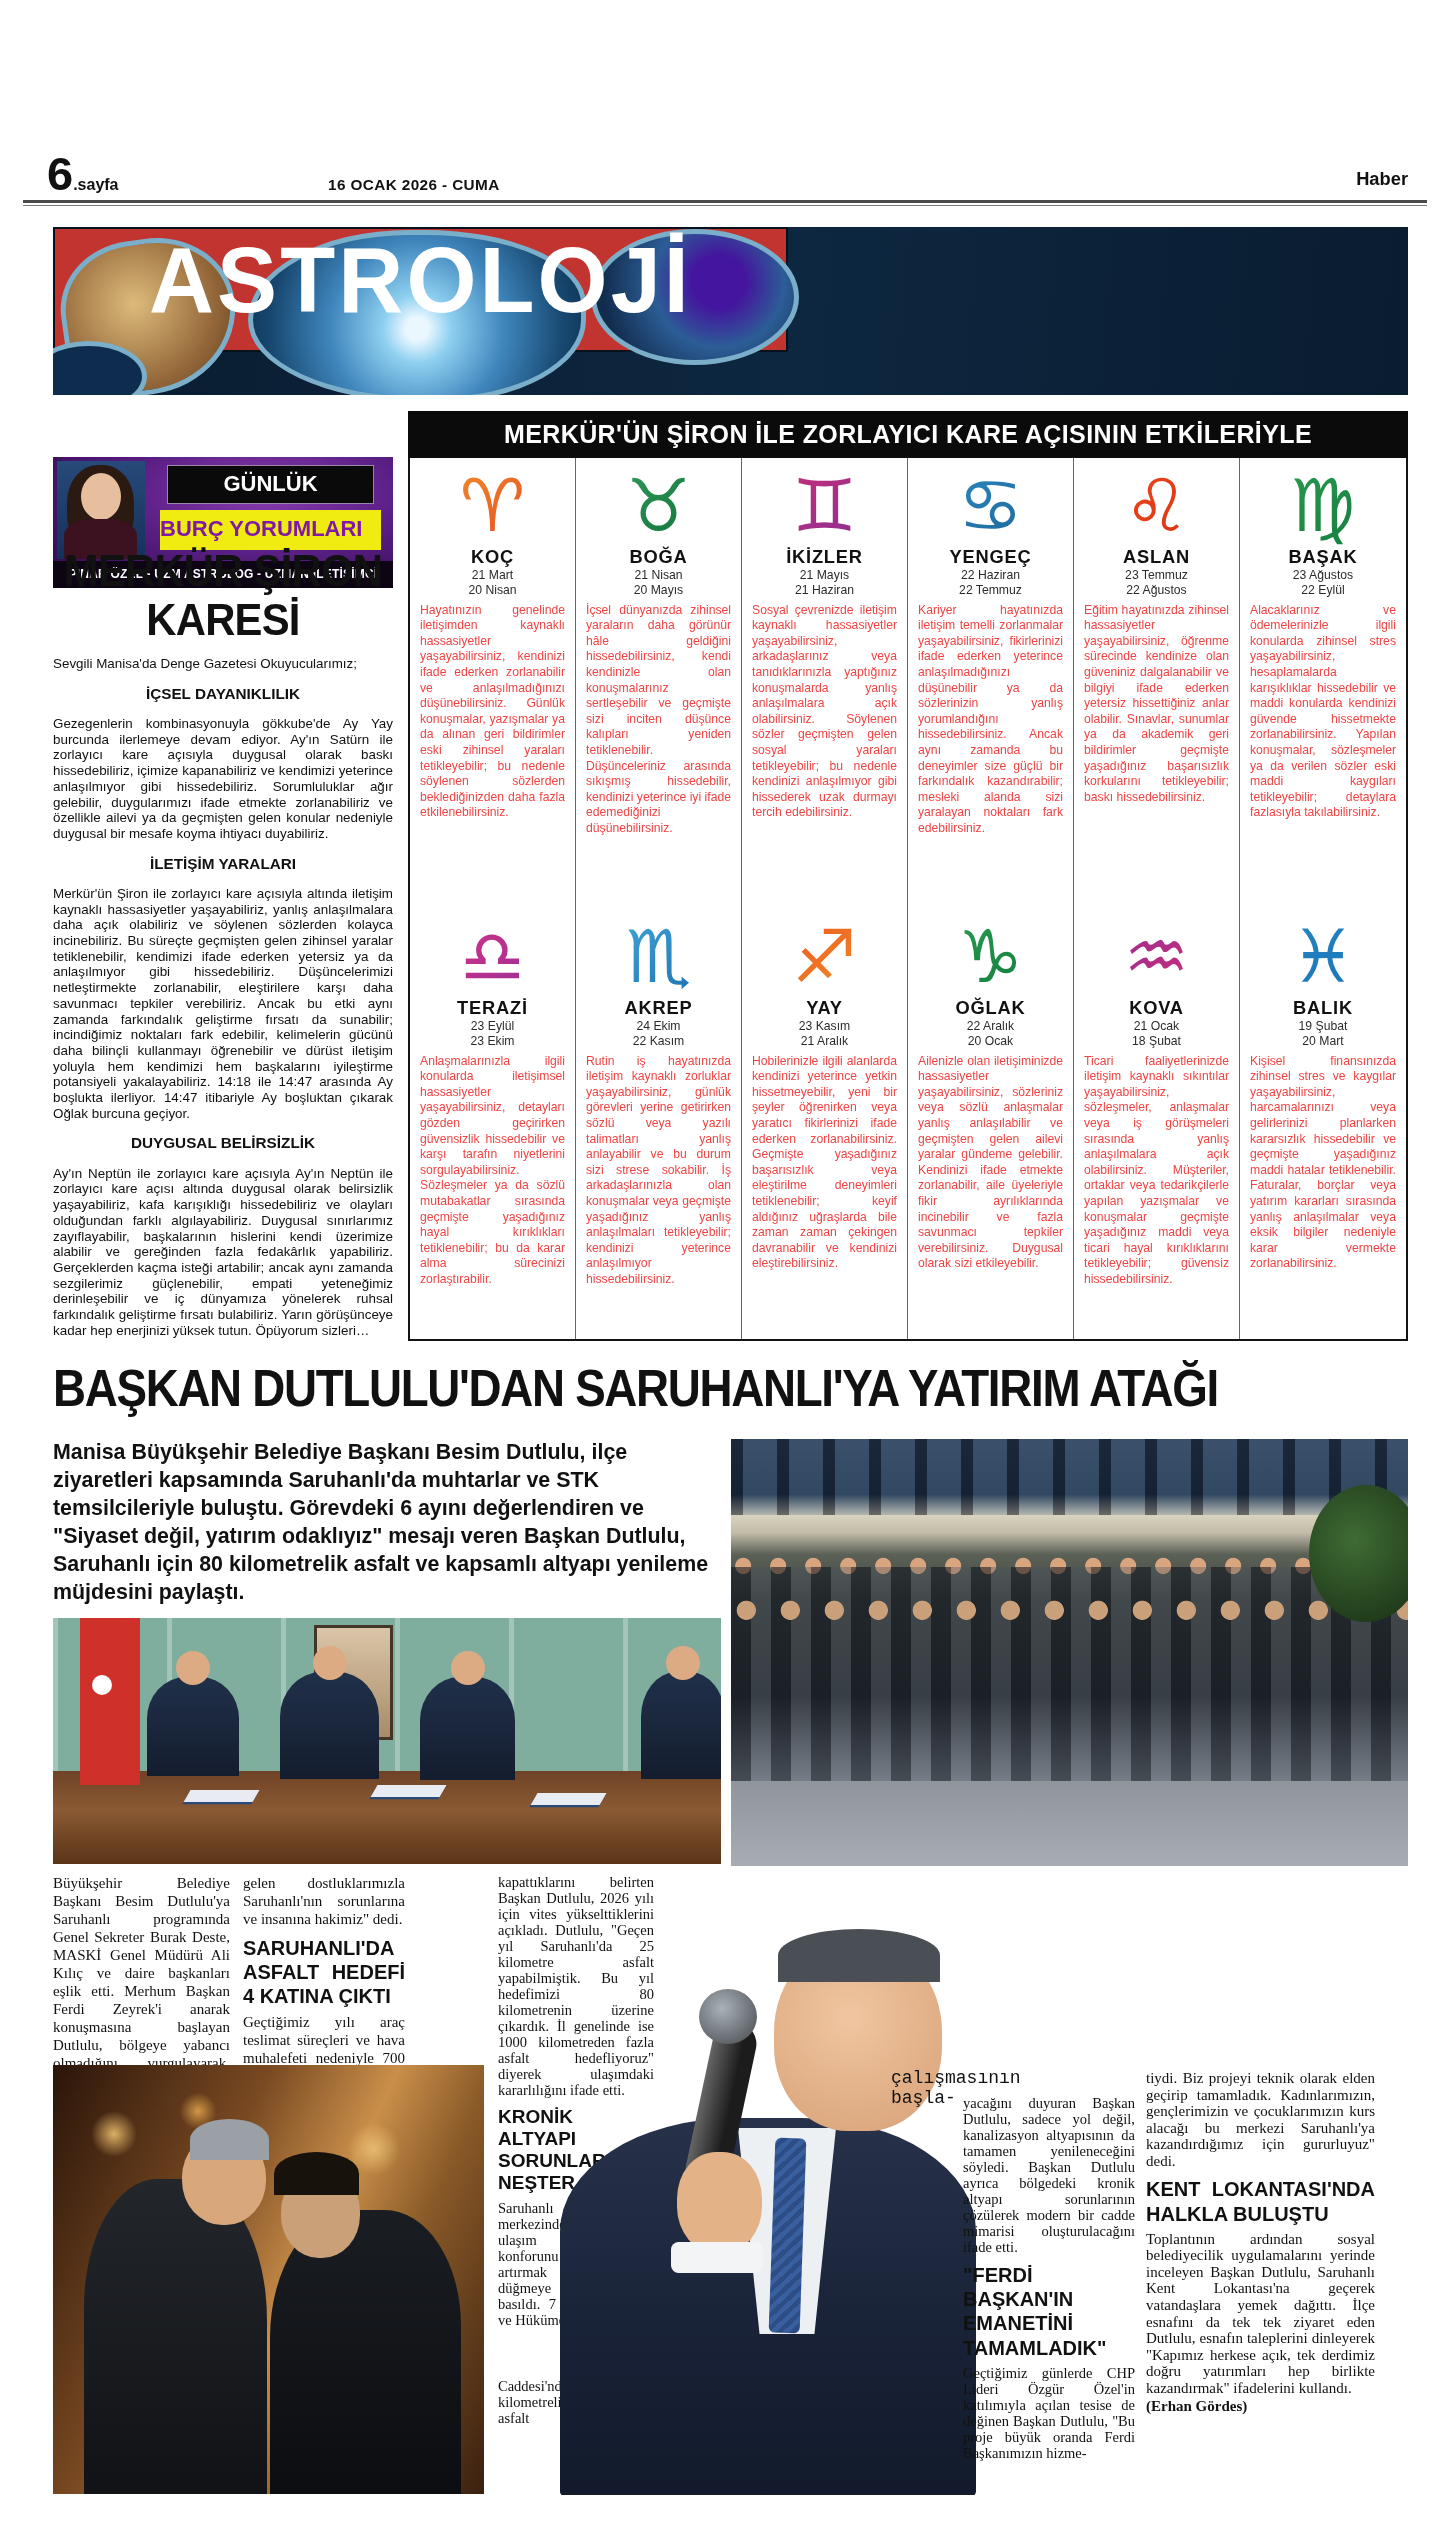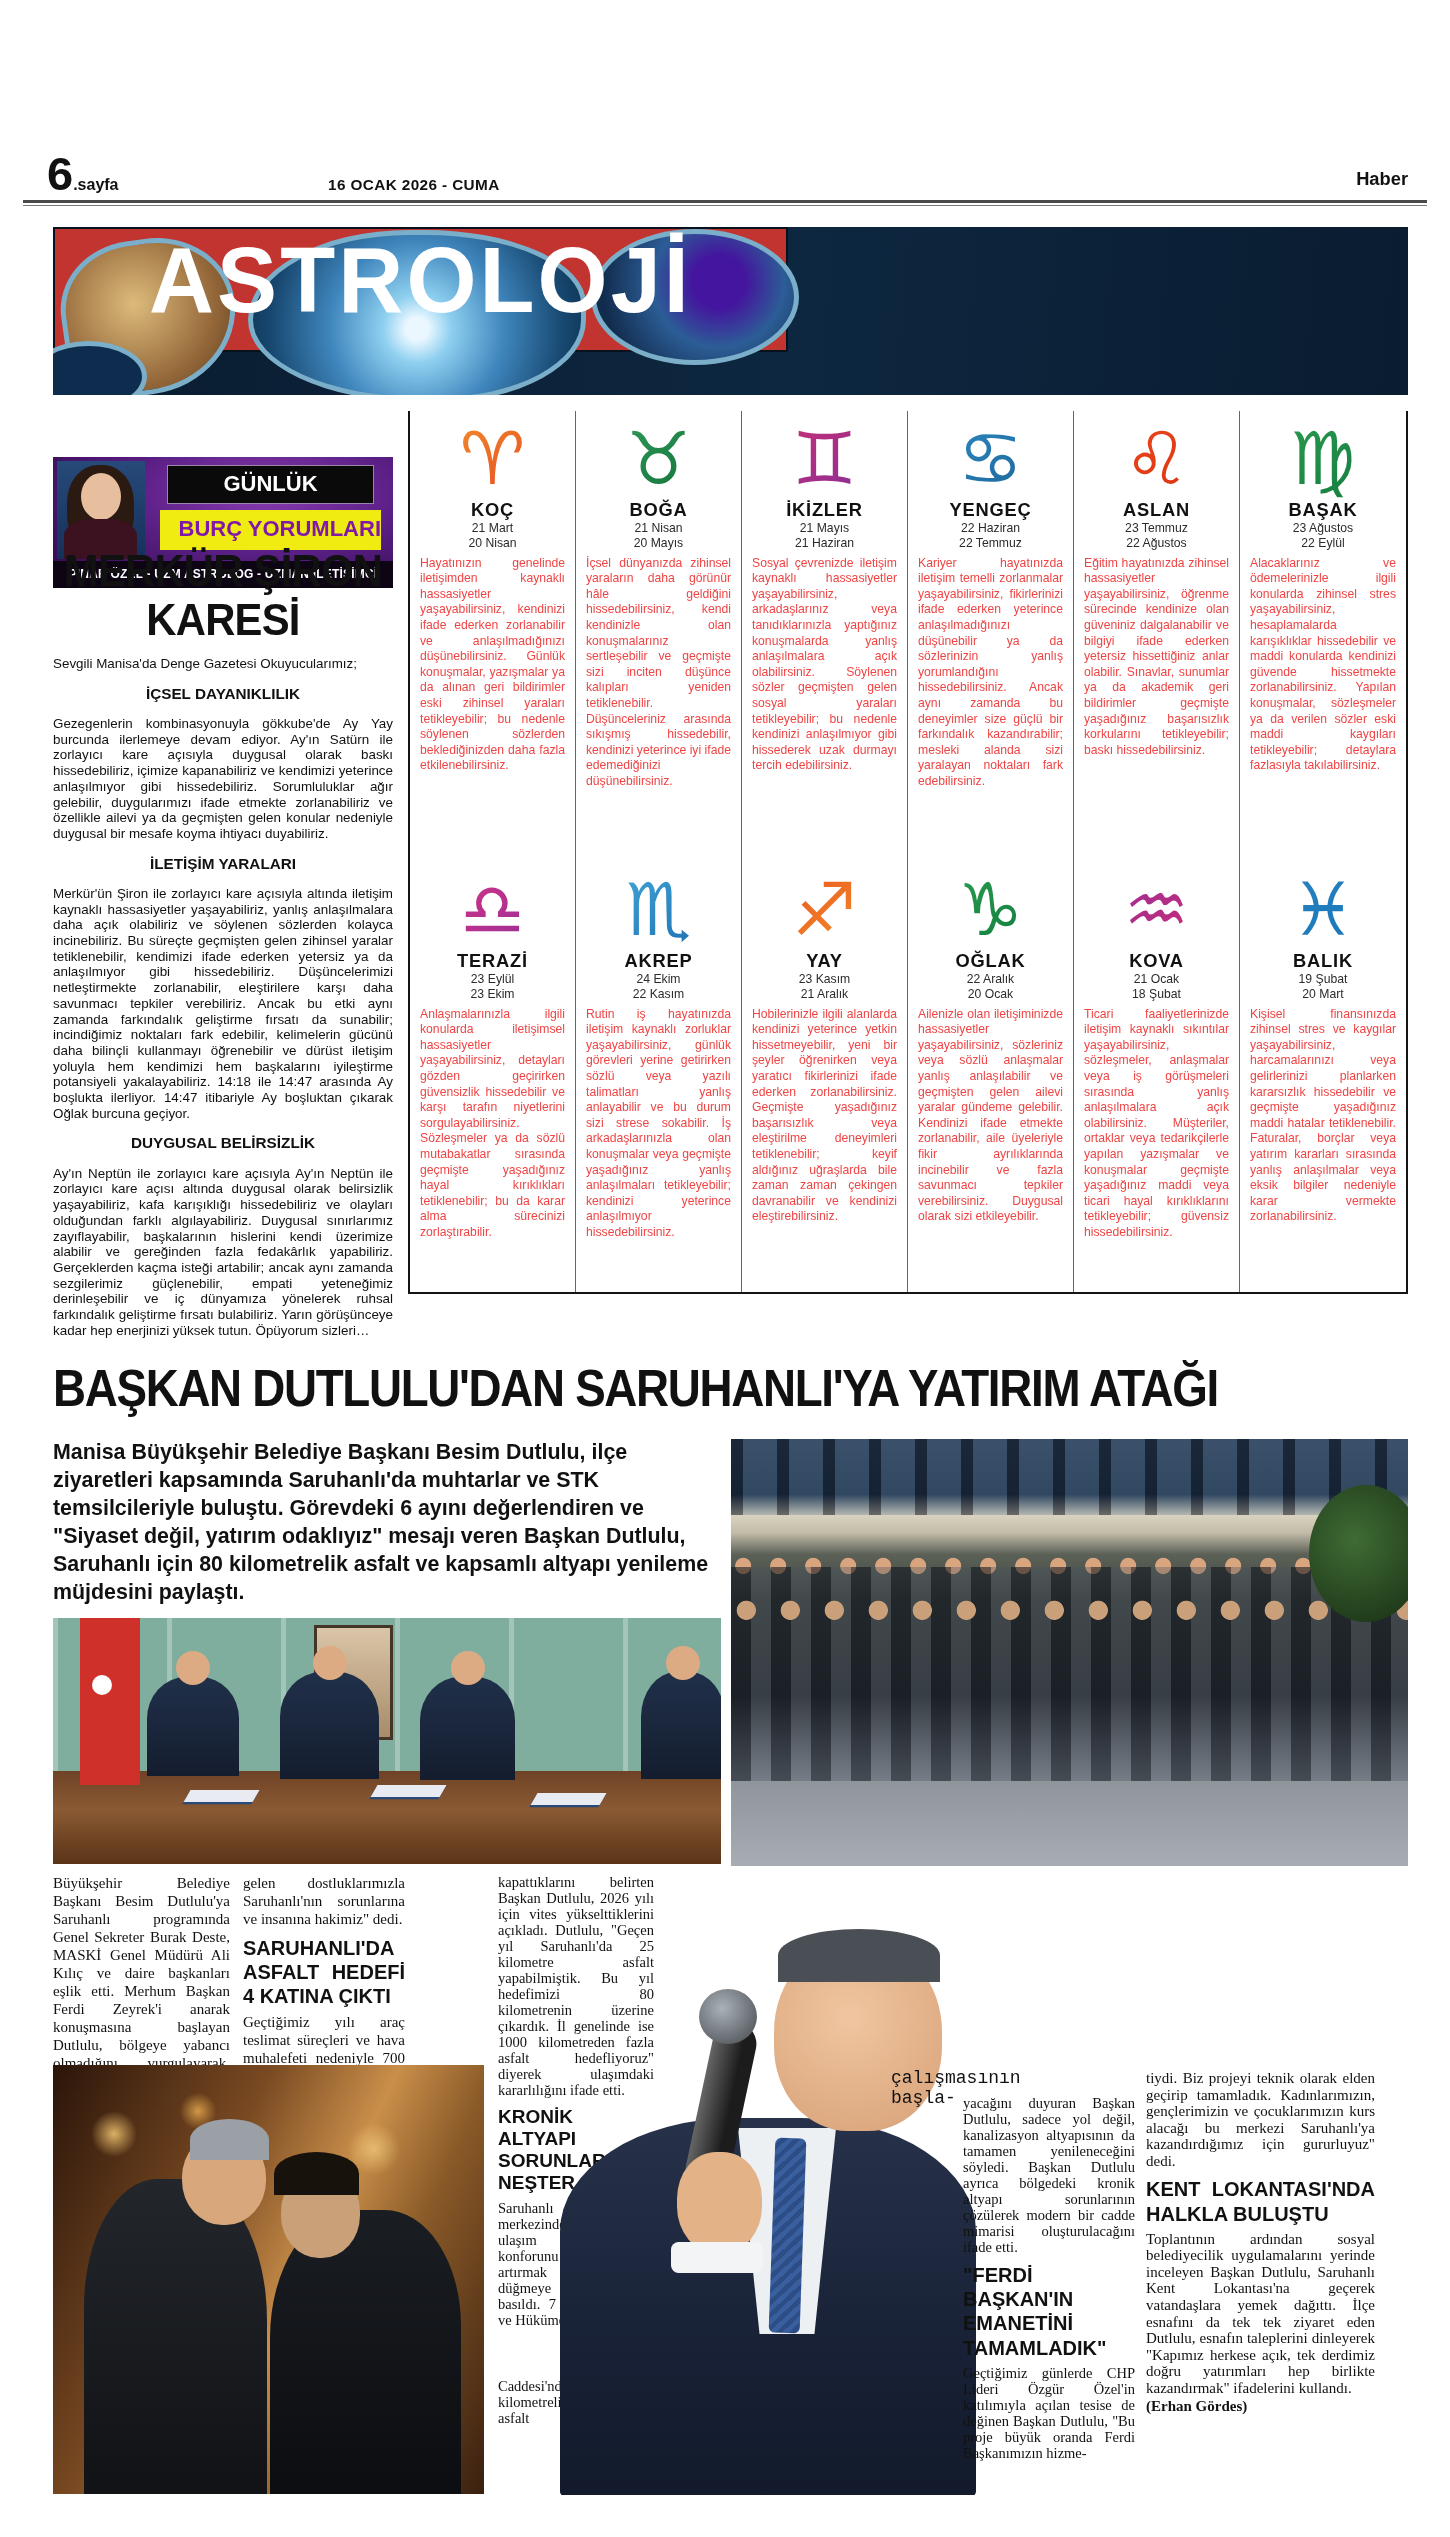--- a/index.html
+++ b/index.html
@@ -23,21 +23,21 @@
   .astro-box{left:626px;top:24.4px;width:731px;height:121px;background:#c23430;border:2.3px solid #07121f;display:flex;align-items:flex-start;justify-content:center;}
   .astro-box span{font-size:90px;font-weight:900;color:#fff;letter-spacing:3.1px;transform:scaleY(1.04);}
 
   
   .promo{left:53px;top:411px;width:340px;height:131px;background:radial-gradient(ellipse at 62% 28%,#8a3bb0 0%,#5a1f85 45%,#2a0845 100%);overflow:hidden;margin-top:46px;}
   .promo-photo{position:absolute;left:3.8px;top:3.8px;width:88px;height:98px;background:linear-gradient(180deg,#274a7a,#16305a);overflow:hidden;}
   .promo-hair{position:absolute;left:10.7px;top:4.6px;width:67px;height:84px;border-radius:45% 45% 40% 40%;background:#2a1a12;}
   .promo-face{position:absolute;left:24.4px;top:12.2px;width:40px;height:47px;border-radius:50%;background:#e8bf9e;}
   .promo-body{position:absolute;left:7.6px;top:58px;width:73px;height:40px;border-radius:40% 40% 0 0;background:#3c1120;}
   .gunluk{position:absolute;left:114px;top:7.6px;width:205px;height:37px;background:#0a0a0a;border:1.5px solid #9a86a8;color:#fff;font-size:22px;font-weight:800;text-align:center;line-height:35px;}
-  .burc{position:absolute;left:107px;top:53px;width:221px;height:40px;background:#f0ec12;color:#8018a8;font-size:22px;font-weight:900;text-align:right;line-height:38px;}
+  .burc{position:absolute;left:107px;top:53px;width:221px;height:40px;background:#f0ec12;color:#8018a8;font-size:22px;font-weight:900;text-align:left;line-height:38px;}
   .promo-byline{position:absolute;left:0;bottom:0;width:100%;height:27.5px;background:#0d0414;color:#fff;font-size:12px;font-weight:700;text-align:center;line-height:27.5px;letter-spacing:0.2px;}
 
   
   .lhead{left:53px;top:546px;width:340px;text-align:center;font-size:44px;line-height:49px;font-weight:900;letter-spacing:-0.8px;transform:scaleX(.95);}
   .larticle{left:53px;top:656px;width:340px;font-size:13.4px;line-height:15.7px;text-align:justify;}
   .larticle .intro{text-align:left;}
   .larticle h4{margin:13px 0;font-size:15.3px;line-height:18.3px;text-align:center;font-weight:700;}
   .larticle p{margin:0;}
 
   
@@ -144,20 +144,21 @@
     <p class="intro">Sevgili Manisa'da Denge Gazetesi Okuyucularımız;</p>
     <h4>İÇSEL DAYANIKLILIK</h4>
     <p>Gezegenlerin kombinasyonuyla gökkube'de Ay Yay burcunda ilerlemeye devam ediyor. Ay'ın Satürn ile zorlayıcı kare açısıyla duygusal olarak baskı hissedebiliriz, içimize kapanabiliriz ve kendimizi yeterince anlaşılmıyor gibi hissedebiliriz. Sorumluluklar ağır gelebilir, duygularımızı ifade etmekte zorlanabiliriz ve özellikle ailevi ya da geçmişten gelen konular nedeniyle duygusal bir mesafe koyma ihtiyacı duyabiliriz.</p>
     <h4>İLETİŞİM YARALARI</h4>
     <p>Merkür'ün Şiron ile zorlayıcı kare açısıyla altında iletişim kaynaklı hassasiyetler yaşayabiliriz, yanlış anlaşılmalara daha açık olabiliriz ve söylenen sözlerden kolayca incinebiliriz. Bu süreçte geçmişten gelen zihinsel yaralar tetiklenebilir, kendimizi ifade ederken yetersiz ya da anlaşılmıyor gibi hissedebiliriz. Düşüncelerimizi netleştirmekte zorlanabilir, eleştirilere karşı daha savunmacı tepkiler verebiliriz. Ancak bu etki aynı zamanda farkındalık geliştirme fırsatı da sunabilir; incindiğimiz noktaları fark edebilir, kelimelerin gücünü daha bilinçli kullanmayı öğrenebilir ve dürüst iletişim yoluyla hem kendimizi hem başkalarını iyileştirme potansiyeli yakalayabiliriz. 14:18 ile 14:47 arasında Ay boşlukta ilerliyor. 14:47 itibariyle Ay boşluktan çıkarak Oğlak burcuna geçiyor.</p>
     <h4>DUYGUSAL BELİRSİZLİK</h4>
     <p>Ay'ın Neptün ile zorlayıcı kare açısıyla Ay'ın Neptün ile zorlayıcı kare açısı altında duygusal olarak belirsizlik yaşayabiliriz, kafa karışıklığı hissedebiliriz ve olayları olduğundan farklı algılayabiliriz. Duygusal sınırlarımız zayıflayabilir, başkalarının hislerini kendi üzerimize alabilir ve gereğinden fazla fedakârlık yapabiliriz. Gerçeklerden kaçma isteği artabilir; ancak aynı zamanda sezgilerimiz güçlenebilir, empati yeteneğimiz derinleşebilir ve iç dünyamıza yönelerek ruhsal farkındalık geliştirme fırsatı bulabiliriz. Yarın görüşünceye kadar hep enerjinizi yüksek tutun. Öpüyorum sizleri…</p>
   </div>
 
   <div class="abs zbox">
+    <div class="zbar">MERKÜR'ÜN ŞİRON İLE ZORLAYICI KARE AÇISININ ETKİLERİYLE</div>
     <div class="zbody">
       <div class="zrow zrow1">
         <div class="zcell">
           <div class="zsym" style="background-image: linear-gradient(140deg, rgb(245, 154, 45), rgb(226, 58, 32));">♈</div>
           <div class="zname">KOÇ</div>
           <div class="zdate">21 Mart</div>
           <div class="zdate">20 Nisan</div>
           <div class="ztext">Hayatınızın genelinde iletişimden kaynaklı hassasiyetler yaşayabilirsiniz, kendinizi ifade ederken zorlanabilir ve anlaşılmadığınızı düşünebilirsiniz. Günlük konuşmalar, yazışmalar ya da alınan geri bildirimler eski zihinsel yaraları tetikleyebilir; bu nedenle söylenen sözlerden beklediğinizden daha fazla etkilenebilirsiniz.</div>
         </div>
         <div class="zcell">

